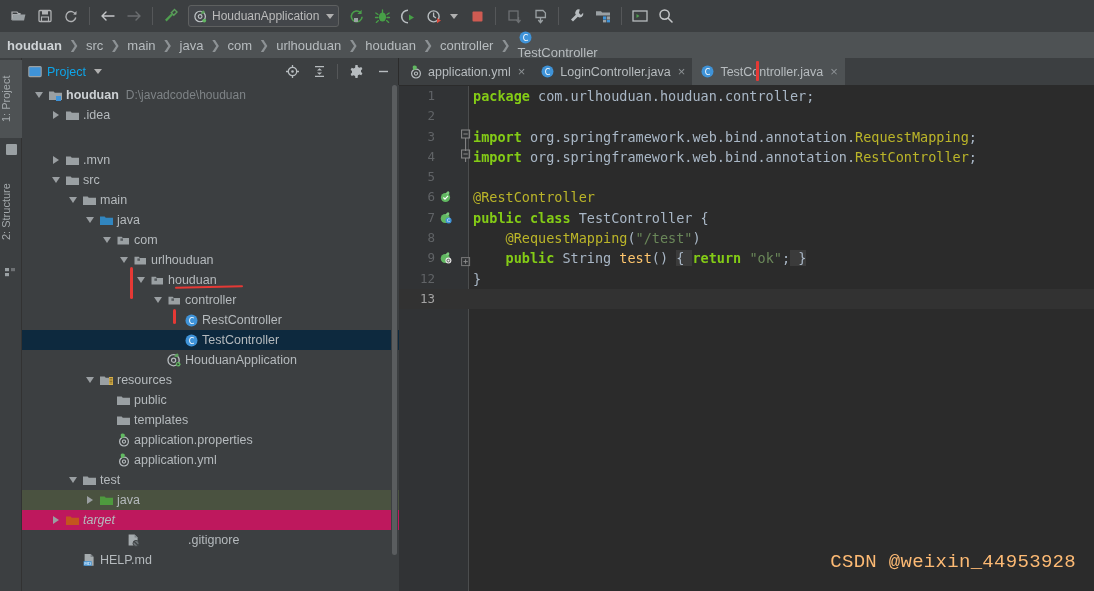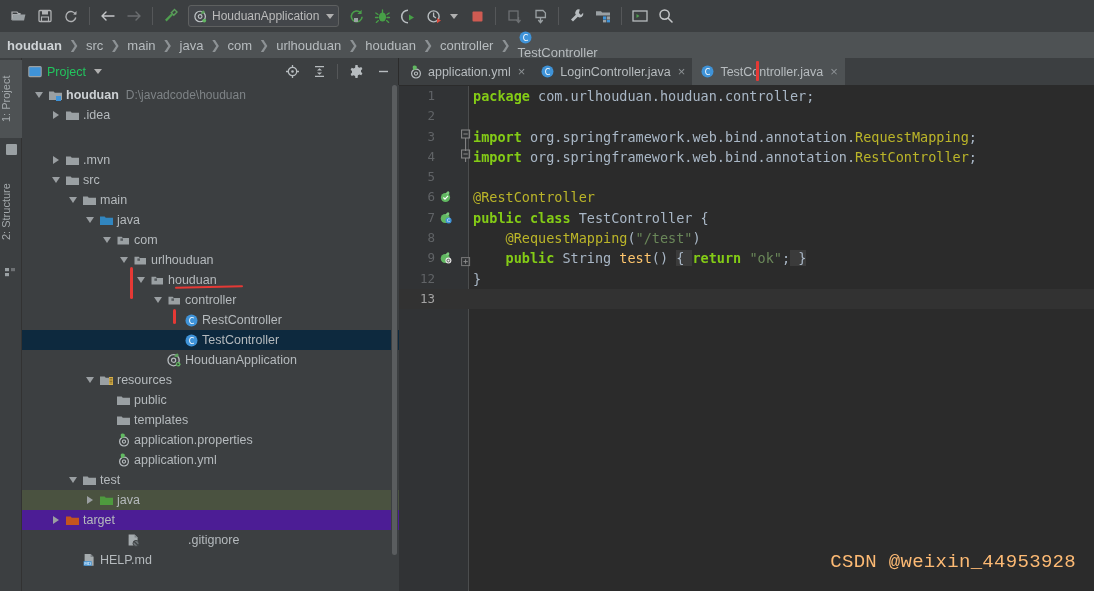--- a/index.html
+++ b/index.html
@@ -59,36 +59,36 @@
 
   
   .projpanel {
     position: absolute; left: 22px; top: 58px; width: 377px; height: 533px;
     background: #3c3f41; border-right: 1px solid #2b2b2b;
   }
   .proj-header {
     height: 27px; display: flex; align-items: center; padding: 0 4px 0 6px;
     background: #3c3f41; gap: 5px;
   }
-  .proj-title { color: #22c55e; font-size: 12.5px; }
+  .proj-title { color: #0ea5e9; font-size: 12.5px; }
   .proj-hdr-spacer { flex: 1 1 auto; }
   .hdr-btn { width: 22px; height: 22px; display: flex; align-items: center; justify-content: center; }
   .hdr-sep { width: 1px; height: 15px; background: #555759; margin: 0 2px; }
 
   .tree {
     position: absolute; left: 0; top: 27px; width: 377px; height: 506px;
     overflow: hidden; background: #3c3f41;
   }
   .trow {
     height: 20px; display: flex; align-items: center; font-size: 12.5px;
     color: #b5babd; white-space: nowrap; padding-right: 6px;
   }
   .trow.sel { background: #0d293e; }
   .trow.srcroot-test { background: #4a5240; }
-  .trow.excluded { background: #4c1d95; }
+  .trow.excluded { background: #be185d; font-style: italic; }
   .tw { width: 14px; height: 20px; flex: 0 0 auto; display: flex; align-items: center; justify-content: center; }
   .arrow-r { width: 0; height: 0; border-top: 4px solid transparent; border-bottom: 4px solid transparent; border-left: 6px solid #9a9fa2; }
   .arrow-d { width: 0; height: 0; border-left: 4px solid transparent; border-right: 4px solid transparent; border-top: 6px solid #9a9fa2; }
   .ticon { width: 18px; height: 20px; flex: 0 0 auto; display: flex; align-items: center; justify-content: center; }
   .tlabel { padding-left: 2px; }
   .tlabel.bold { font-weight: bold; color: #cdd1d4; }
   .tpath { color: #7e8386; font-size: 12px; padding-left: 7px; }
 
   .tscroll {
     position: absolute; right: 0; top: 27px; width: 7px; height: 506px; background: #3c3f41;

